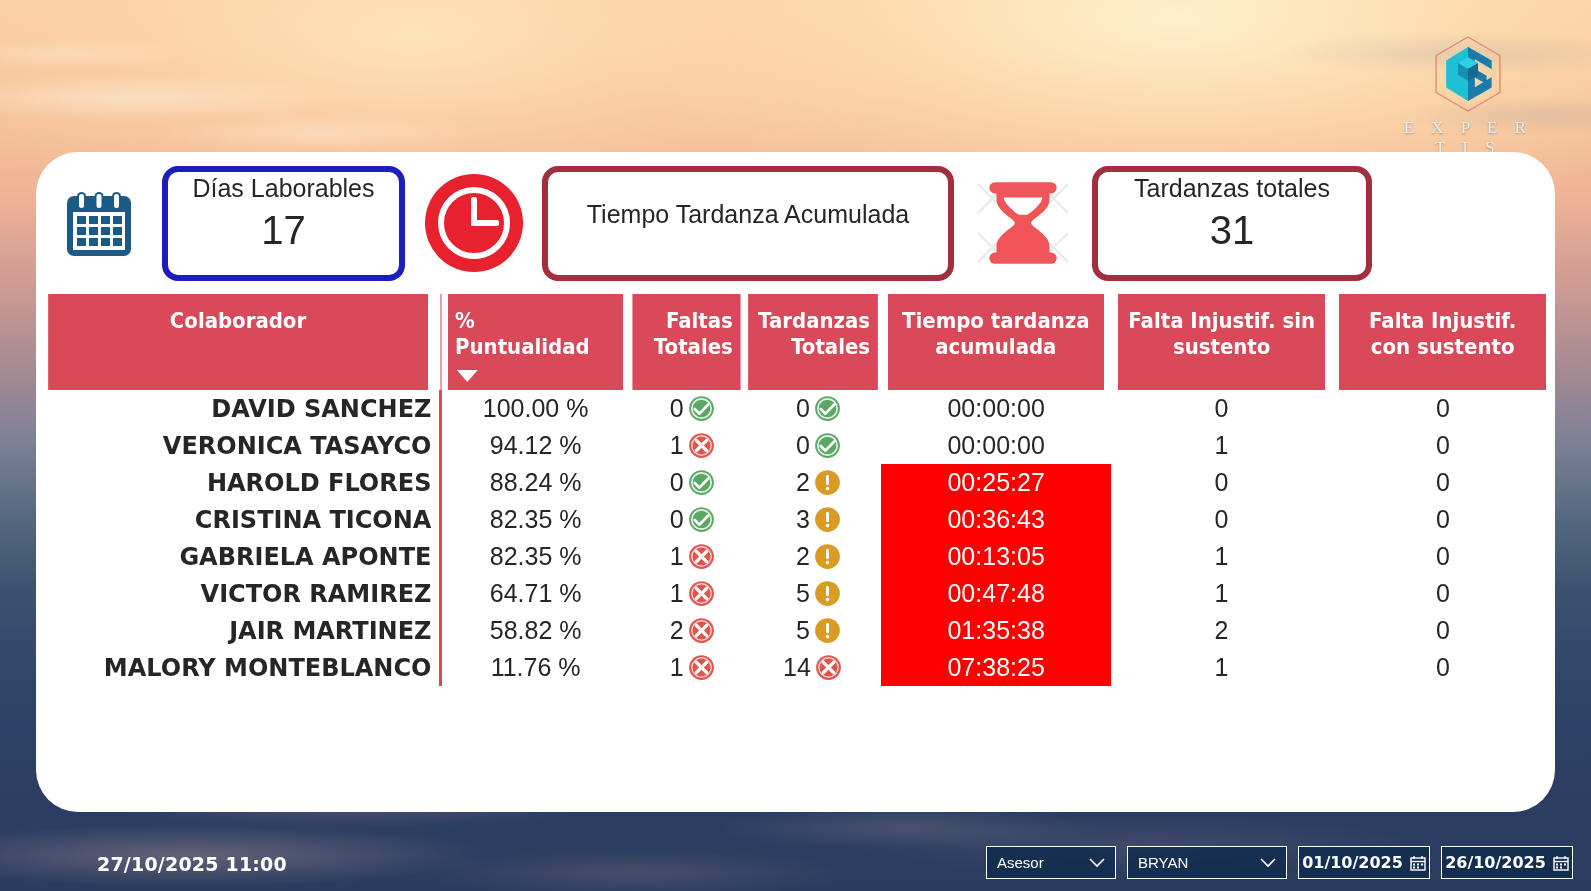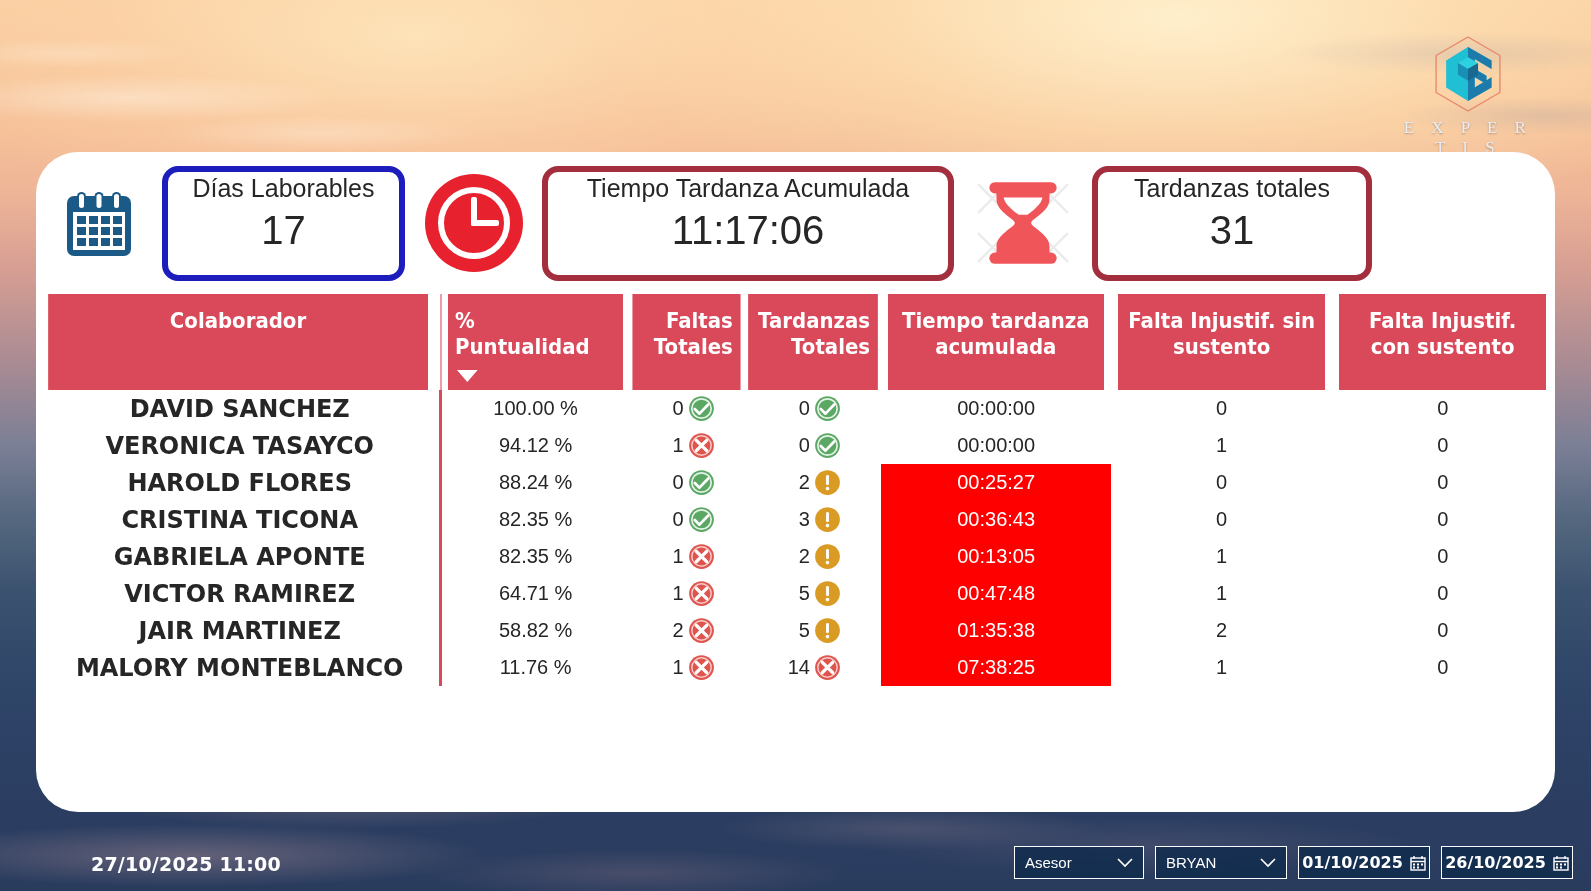--- a/index.html
+++ b/index.html
@@ -177,32 +177,32 @@
   .sort-caret {
     position: absolute;
     left: 10px; bottom: 8px;
     width: 0; height: 0;
     border-left: 11px solid transparent;
     border-right: 11px solid transparent;
     border-top: 12px solid #ffffff;
   }
 
   tbody td {
-    font-size: 20px;
+    font-size: 25px;
     color: #262626;
     height: 37px;
     padding: 0 8px;
     vertical-align: middle;
     white-space: nowrap;
   }
   td.name {
     font-family: "DejaVu Sans", sans-serif;
     font-weight: bold;
     font-size: 24px;
-    text-align: center;
+    text-align: right;
     padding-left: 12px;
     border-right: 3px solid #d9495a;
     transform: none;
     margin-top: 36px;
   }
   td.num { text-align: center; }
   td.pct { text-align: center; }
   td.cnt { text-align: center; position: relative; }
   .cnt-inner { display: flex; align-items: center; justify-content: center; gap: 4px; }
   .cnt-val { min-width: 26px; text-align: right; }
@@ -213,21 +213,21 @@
   .badge { width: 27px; height: 27px; flex: none; display: block; }
 
   
   .footer {
     position: absolute;
     left: 0; right: 0; bottom: 0;
     height: 58px;
   }
   .foot-stamp {
     position: absolute;
-    left: 91px; bottom: 16px;
+    left: 97px; bottom: 16px;
     font-family: "DejaVu Sans", sans-serif;
     font-weight: bold;
     font-size: 19px;
     color: #ffffff;
     letter-spacing: 0.2px;
   }
   .foot-controls {
     position: absolute;
     right: 18px; bottom: 12px;
     display: flex;
@@ -240,21 +240,21 @@
     border: 1px solid #ffffff;
     display: flex;
     align-items: center;
     justify-content: space-between;
     padding: 0 10px;
     color: #ffffff;
     font-size: 15px;
     gap: 10px;
   }
   .slicer.dd { width: 130px; }
-  .slicer.dd.wide { width: 132px; justify-content: space-between; }
+  .slicer.dd.wide { width: 160px; justify-content: space-between; }
   .slicer.date {
     width: 132px;
     font-family: "DejaVu Sans", sans-serif;
     font-weight: bold;
     font-size: 16px;
     justify-content: center;
     gap: 7px;
   }
   .chev { width: 16px; height: 10px; flex: none; }
   .cal-glyph { width: 16px; height: 16px; flex: none; }
@@ -321,21 +321,20 @@
         <svg width="100" height="100" viewBox="0 0 100 100">
           <circle cx="50" cy="50" r="49" fill="#e8212f"></circle>
           <circle cx="50" cy="50" r="33" fill="none" stroke="#ffffff" stroke-width="6"></circle>
           <rect x="47" y="24" width="6" height="29" rx="2" fill="#ffffff"></rect>
           <rect x="47" y="47" width="28" height="6" rx="2" fill="#ffffff"></rect>
         </svg>
       </div>
 
       <div class="kpi-card red" style="width:412px;">
         <div class="kpi-label">Tiempo Tardanza Acumulada</div>
-        <div class="kpi-value">11:17:06</div>
       </div>
 
       <div class="kpi-icon" style="width:138px;">
         <svg width="102" height="102" viewBox="0 0 100 100">
           <g stroke="#e9e9e9" stroke-width="2.4" opacity="0.9">
             <line x1="6" y1="12" x2="34" y2="40"></line>
               <line x1="34" y1="12" x2="6" y2="40"></line>
             <line x1="66" y1="12" x2="94" y2="40"></line>
               <line x1="94" y1="12" x2="66" y2="40"></line>
             <line x1="6" y1="60" x2="34" y2="88"></line>

